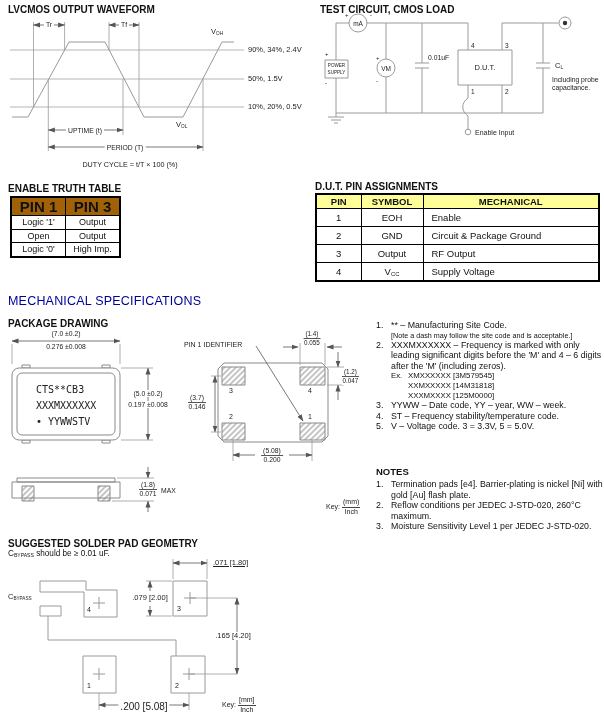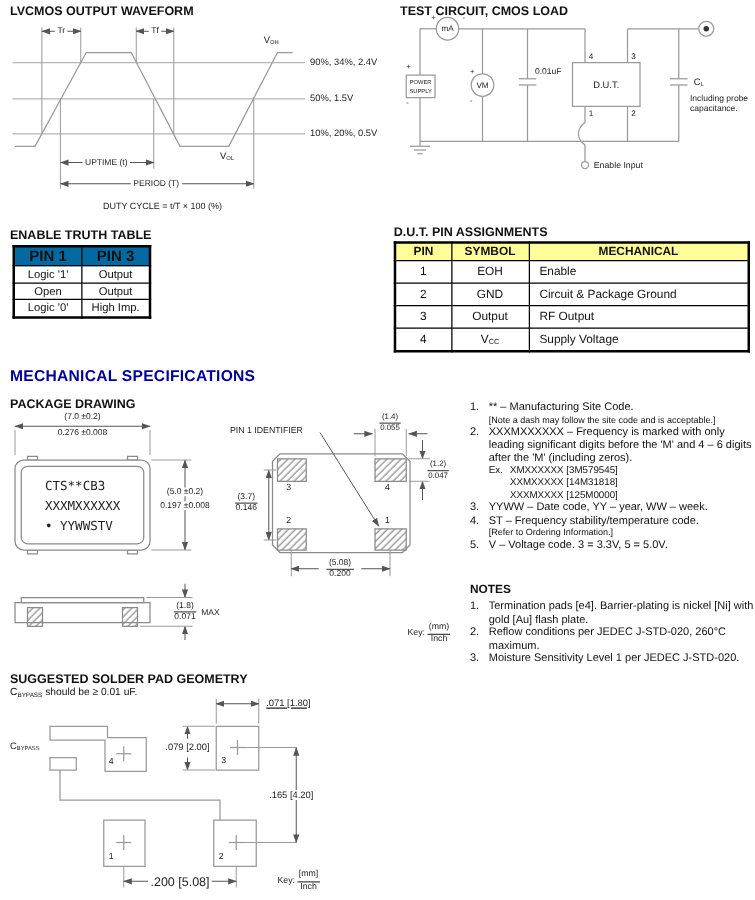--- a/index.html
+++ b/index.html
@@ -14,28 +14,28 @@
   .lbl.dim{font-size:6.8px;color:#222;}
   .lbl.t5{font-size:4.6px;letter-spacing:0;}
   .sub{font-size:62%;vertical-align:-0.25em;}
   .frac{position:absolute;display:inline-flex;flex-direction:column;align-items:center;font-size:6.8px;line-height:1.25;color:#222;background:#fff;white-space:nowrap;}
   .frac.c{transform:translateX(-50%);}
   .frac .ftop{border-bottom:1px solid #555;padding:0 2px;}
   .mark{font-family:"DejaVu Sans Mono",monospace;font-size:10px;color:#222;}
   table{border-collapse:collapse;}
   .ttable{border:2px solid #000;}
   .ttable th,.ttable td{border:1px solid #000;font-size:9px;text-align:center;padding:0;}
-  .ttable th{background:#0369a1;height:13px;width:56px;font-size:12px;}
+  .ttable th{background:#a16207;height:13px;width:56px;font-size:15px;}
   .ttable td{height:12.5px;}
   .ptable{border:2px solid #000;width:285px;table-layout:fixed;}
   .ptable th,.ptable td{border:1px solid #000;font-size:9.5px;text-align:center;padding:0;}
   .ptable th{background:#ffff99;height:13px;}
   .ptable td{height:17px;}
   .ptable td.desc{text-align:left;padding-left:8px;}
-  .mech-head{position:absolute;left:8px;top:294px;font-size:12.5px;font-weight:bold;color:#000099;letter-spacing:0.2px;}
+  .mech-head{position:absolute;left:8px;top:294px;font-size:12.5px;font-weight:normal;color:#000099;letter-spacing:0.2px;}
   .txtcol{position:absolute;width:228px;}
   .txt-title{font-size:9.5px;font-weight:bold;margin-bottom:2px;}
   .mi-row{display:flex;font-size:8.8px;line-height:1.2;}
   .mi-num{flex:none;width:15px;}
   .mi-txt{flex:1;}
   .mi-note{font-size:7.2px;line-height:1.25;}
   .ex-row{display:flex;font-size:7.8px;line-height:1.25;margin-left:0px;}
   .ex-lab{flex:none;width:17px;}
   line,polyline,path,rect,circle{vector-effect:non-scaling-stroke;}
 </style>
@@ -362,24 +362,20 @@
   </div>
   <div class="mi-row">
     <span class="mi-num">3.</span>
     <span class="mi-txt">YYWW – Date code, YY – year, WW – week.</span>
   </div>
   <div class="mi-row">
     <span class="mi-num">4.</span>
     <span class="mi-txt">ST – Frequency stability/temperature code.</span>
   </div>
   <div class="mi-row">
-    <span class="mi-num"></span>
-      <span class="mi-txt mi-note">[Refer to Ordering Information.]</span>
-  </div>
-  <div class="mi-row">
     <span class="mi-num">5.</span>
     <span class="mi-txt">V – Voltage code.  3 = 3.3V, 5 = 5.0V.</span>
   </div>
 </div>
 
 <div class="txtcol" style="left:376px;top:466px;">
   <div class="txt-title">NOTES</div>
   <div class="mi-row">
     <span class="mi-num">1.</span>
     <span class="mi-txt">Termination pads [e4].  Barrier-plating is nickel [Ni] with gold [Au] flash plate.</span>

